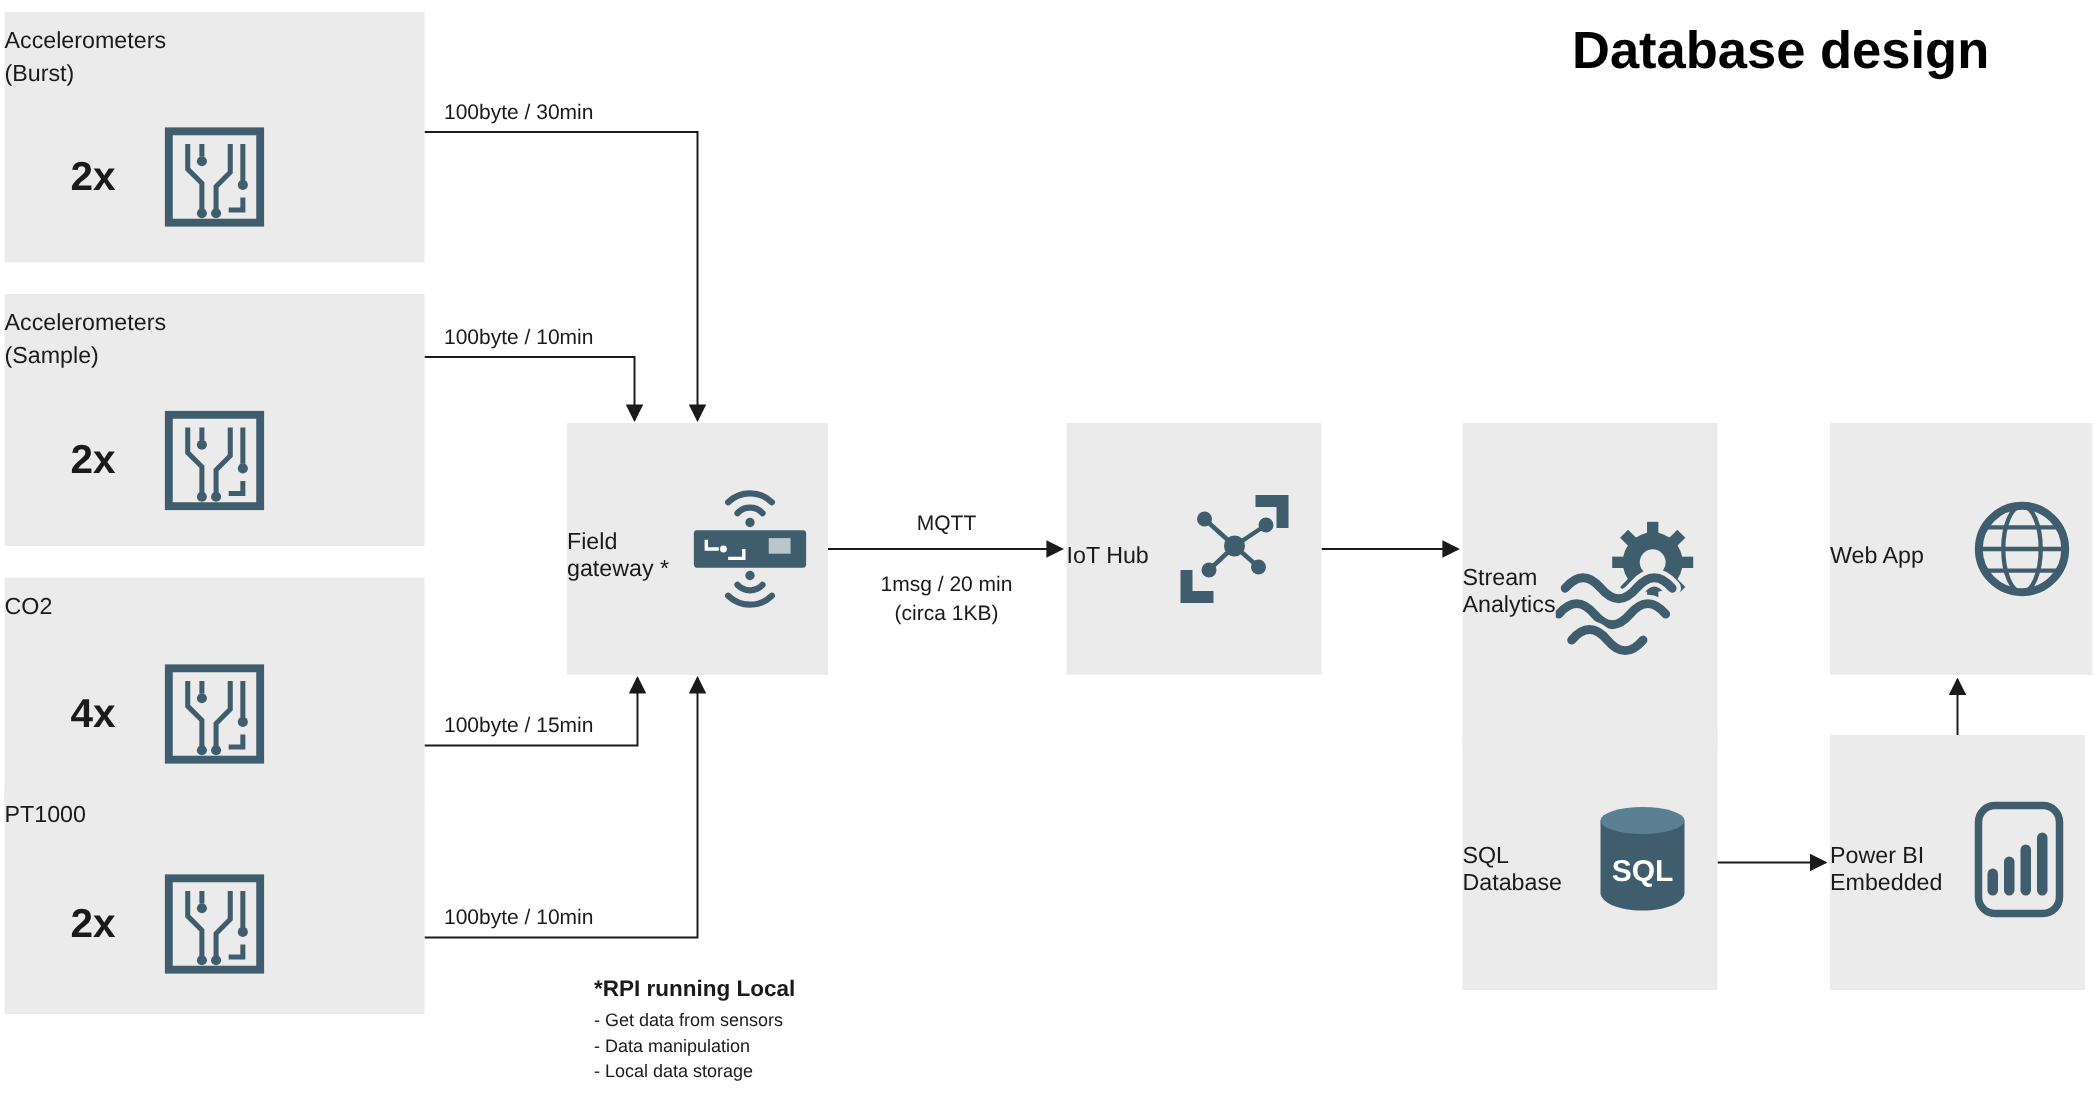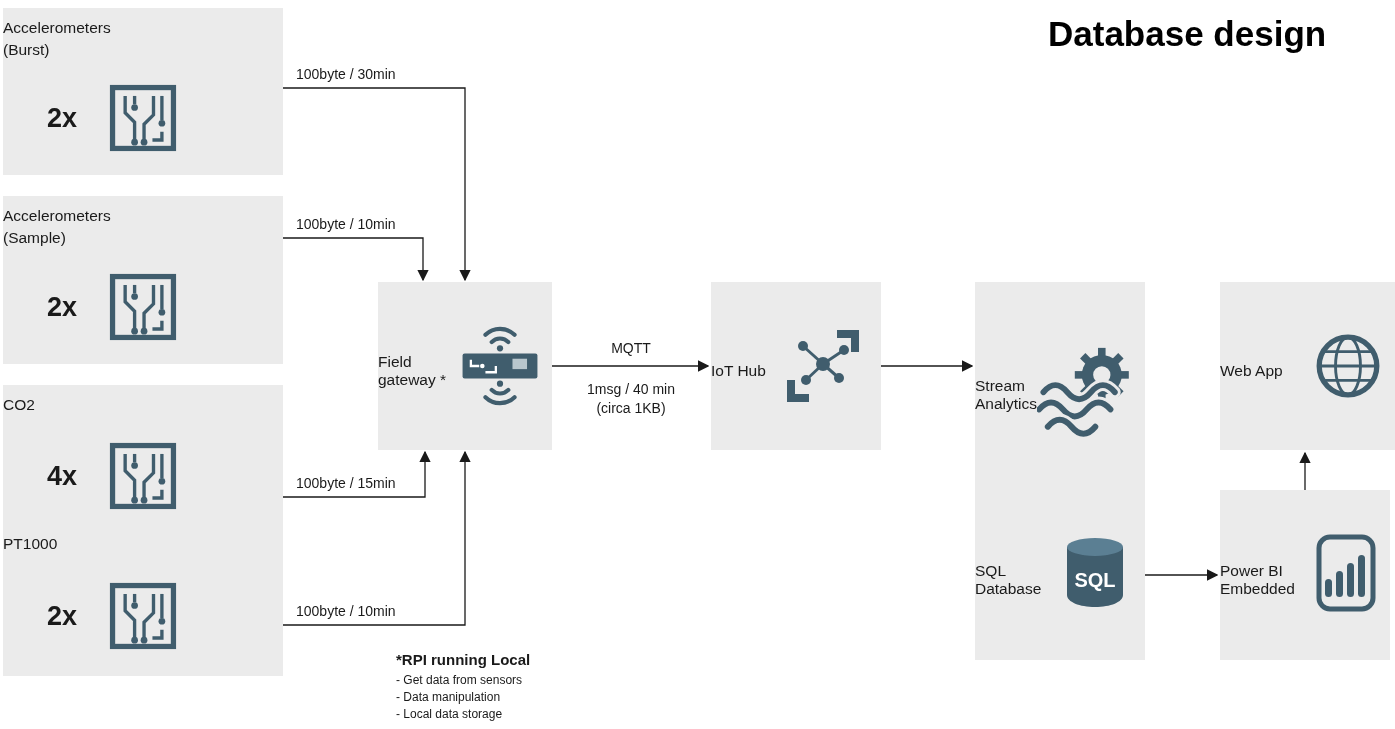--- a/index.html
+++ b/index.html
@@ -276,21 +276,21 @@
   <div class="box node" style="left:1220px;top:490px;width:170px;height:170px">
     <div class="node-label">Power BI Embedded</div>
     <div class="node-icon">
       <svg viewBox="0 0 100 100" width="100" height="100">
           <use href="#powerbi"></use>
         </svg>
     </div>
   </div>
 
   <div class="mqtt-label" style="left:561px;top:340px;width:140px">MQTT</div>
-  <div class="mqtt-label" style="left:551px;top:381px;width:160px">1msg / 40 min</div>
+  <div class="mqtt-label" style="left:551px;top:381px;width:160px">1msg / 20 min</div>
   <div class="mqtt-label" style="left:551px;top:400px;width:160px">(circa 1KB)</div>
 
   <div class="footnote">
     <div class="fn-title">*RPI running Local</div>
     <div class="fn-item">- Get data from sensors</div>
     <div class="fn-item">- Data manipulation</div>
     <div class="fn-item">- Local data storage</div>
   </div>
 
 </div>

